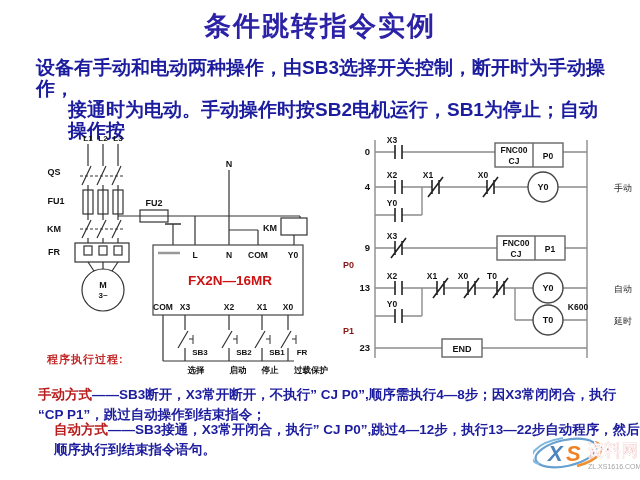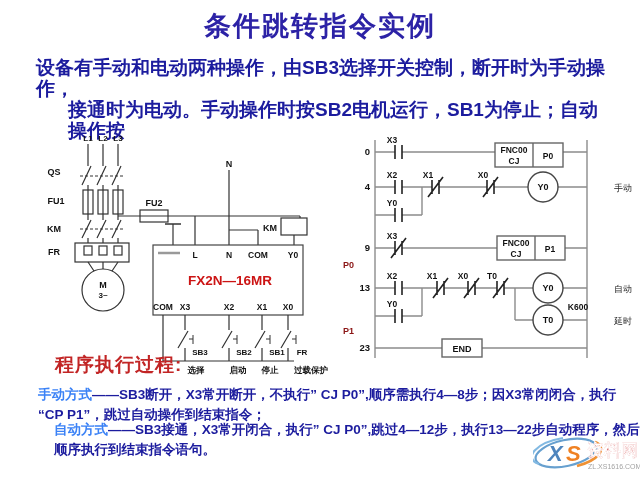--- a/index.html
+++ b/index.html
@@ -16,30 +16,30 @@
   .intro {
     position:absolute; top:57px; left:36px; width:580px;
     font-size:19px; font-weight:bold; color:#1c1c9e; line-height:21px;
   }
   .intro .l2 { margin-left:32px; }
   .intro .l3 { margin-left:20px; }
   .svg-abs { position:absolute; }
   #circuit-svg { left:38px; top:132px; }
   #ladder-svg  { left:340px; top:136px; }
   .process-heading {
-    position:absolute; left:55px; top:352px;
-    font-size:19px; font-weight:bold; color:#c22525; letter-spacing:1px;
+    position:absolute; left:47px; top:352px;
+    font-size:11px; font-weight:bold; color:#c22525; letter-spacing:1px;
   }
   .para {
     position:absolute; left:38px; width:586px;
     font-size:13.5px; font-weight:bold; color:#1c1c9e; line-height:20px;
   }
   #para-manual { top:385px; }
   #para-auto   { top:420px;margin-left:16px; }
-  .para .mode { color:#3b82f6;font-family:Liberation Serif, serif; }
+  .para .mode { color:#b91c1c;font-family:Liberation Serif, serif; }
   #watermark { left:533px; top:429px; opacity:0.92; }
   svg text { font-family:"Liberation Sans", sans-serif; }
 </style>
 </head>
 <body>
 
 <div class="page-title">条件跳转指令实例</div>
 
 <div class="intro">
   <div class="l1">设备有手动和电动两种操作，由SB3选择开关控制，断开时为手动操作，</div>

